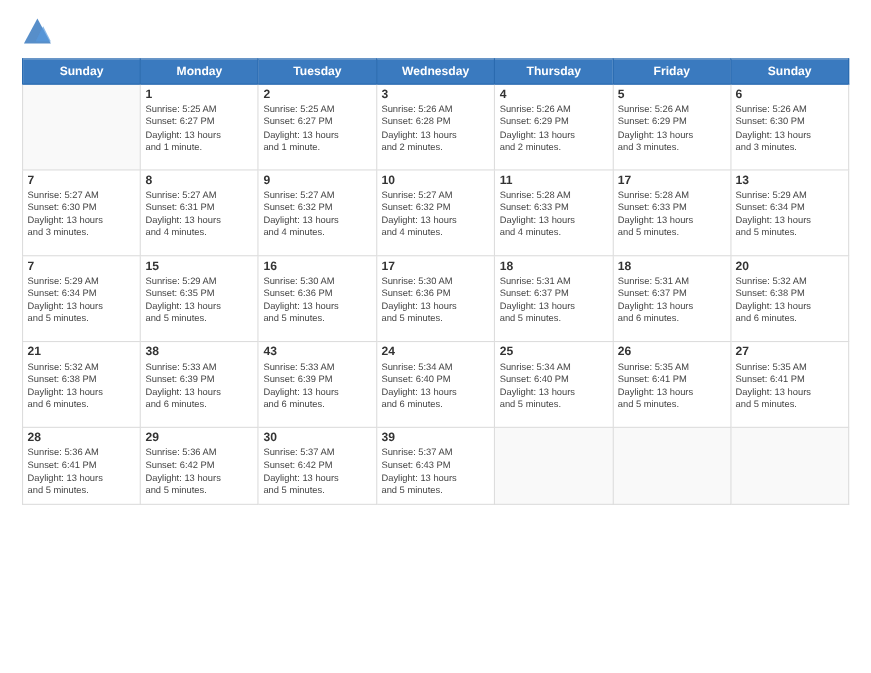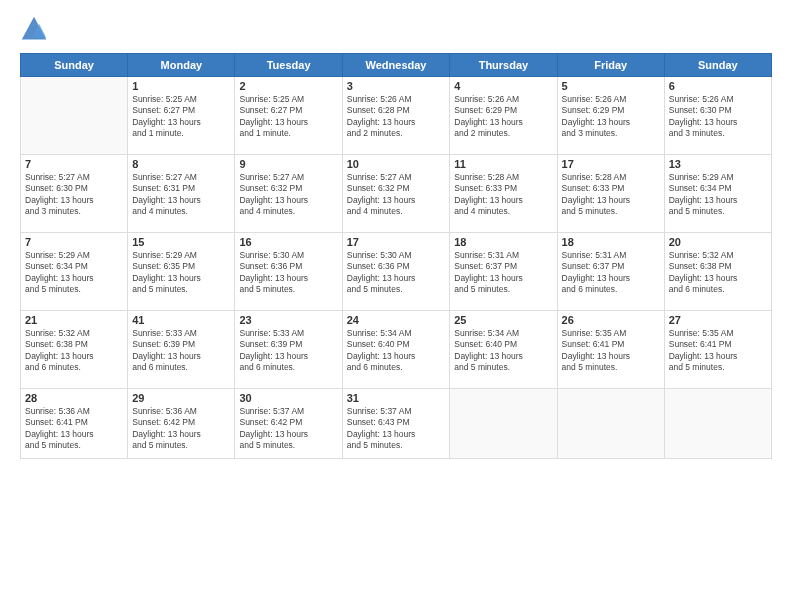--- a/index.html
+++ b/index.html
@@ -274,28 +274,28 @@
         </tr>
         <tr>
           <td>
             <div class="day-num">21</div>
             <div class="day-info" style="white-space: pre-line;">Sunrise: 5:32 AM
 Sunset: 6:38 PM
 Daylight: 13 hours
 and 6 minutes.</div>
           </td>
           <td>
-            <div class="day-num">41</div>
+            <div class="day-num">38</div>
             <div class="day-info" style="white-space: pre-line;">Sunrise: 5:33 AM
 Sunset: 6:39 PM
 Daylight: 13 hours
 and 6 minutes.</div>
           </td>
           <td>
-            <div class="day-num">23</div>
+            <div class="day-num">43</div>
             <div class="day-info" style="white-space: pre-line;">Sunrise: 5:33 AM
 Sunset: 6:39 PM
 Daylight: 13 hours
 and 6 minutes.</div>
           </td>
           <td>
             <div class="day-num">24</div>
             <div class="day-info" style="white-space: pre-line;">Sunrise: 5:34 AM
 Sunset: 6:40 PM
 Daylight: 13 hours
@@ -339,21 +339,21 @@
 and 5 minutes.</div>
           </td>
           <td>
             <div class="day-num">30</div>
             <div class="day-info" style="white-space: pre-line;">Sunrise: 5:37 AM
 Sunset: 6:42 PM
 Daylight: 13 hours
 and 5 minutes.</div>
           </td>
           <td>
-            <div class="day-num">31</div>
+            <div class="day-num">39</div>
             <div class="day-info" style="white-space: pre-line;">Sunrise: 5:37 AM
 Sunset: 6:43 PM
 Daylight: 13 hours
 and 5 minutes.</div>
           </td>
           <td class="empty"></td>
           <td class="empty"></td>
           <td class="empty"></td>
         </tr>
       </tbody>

